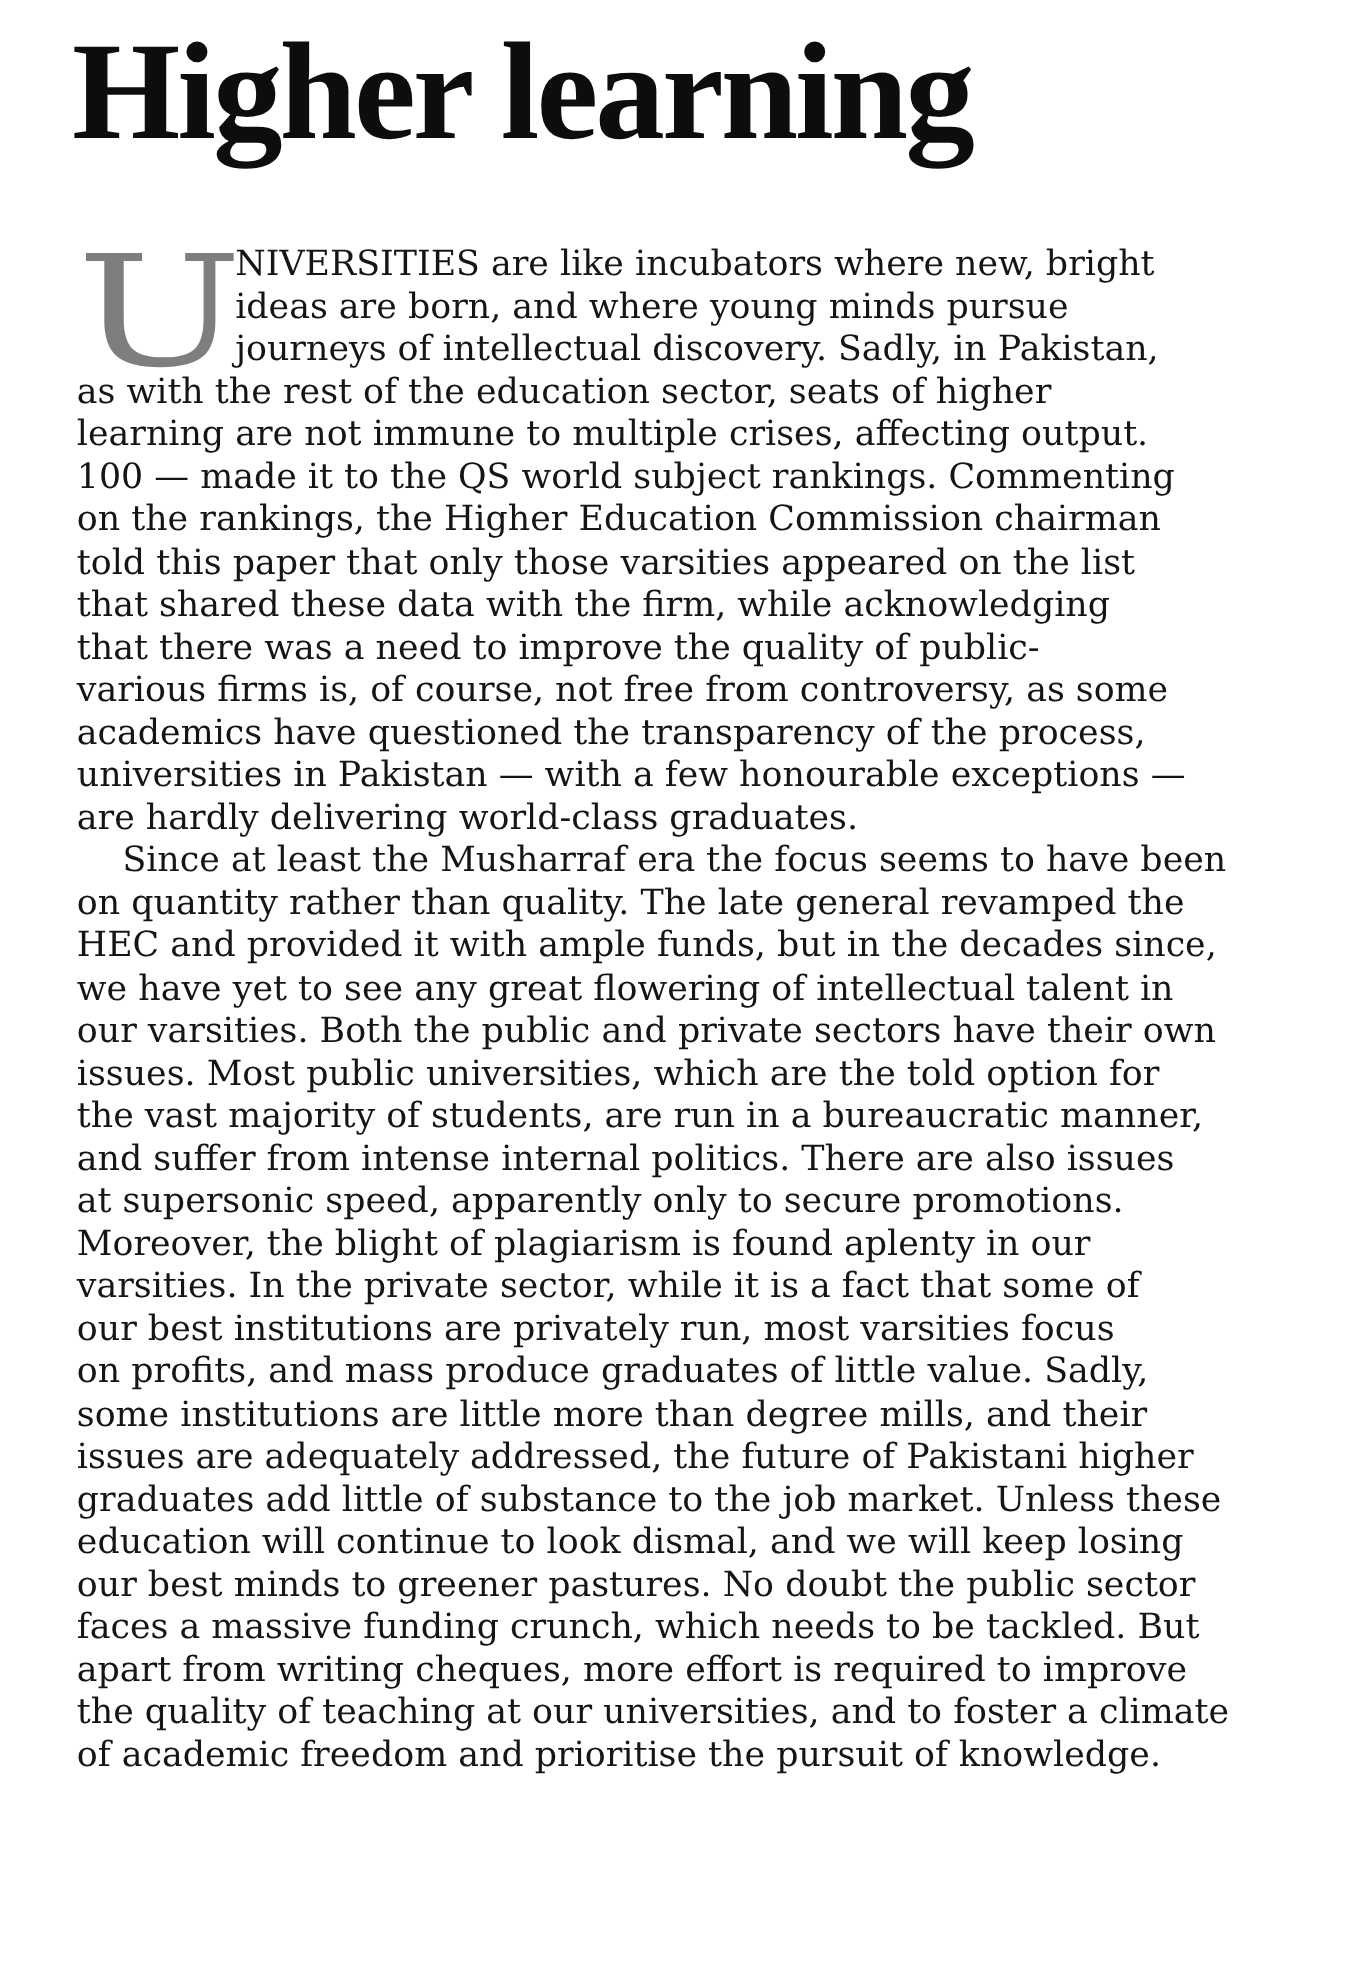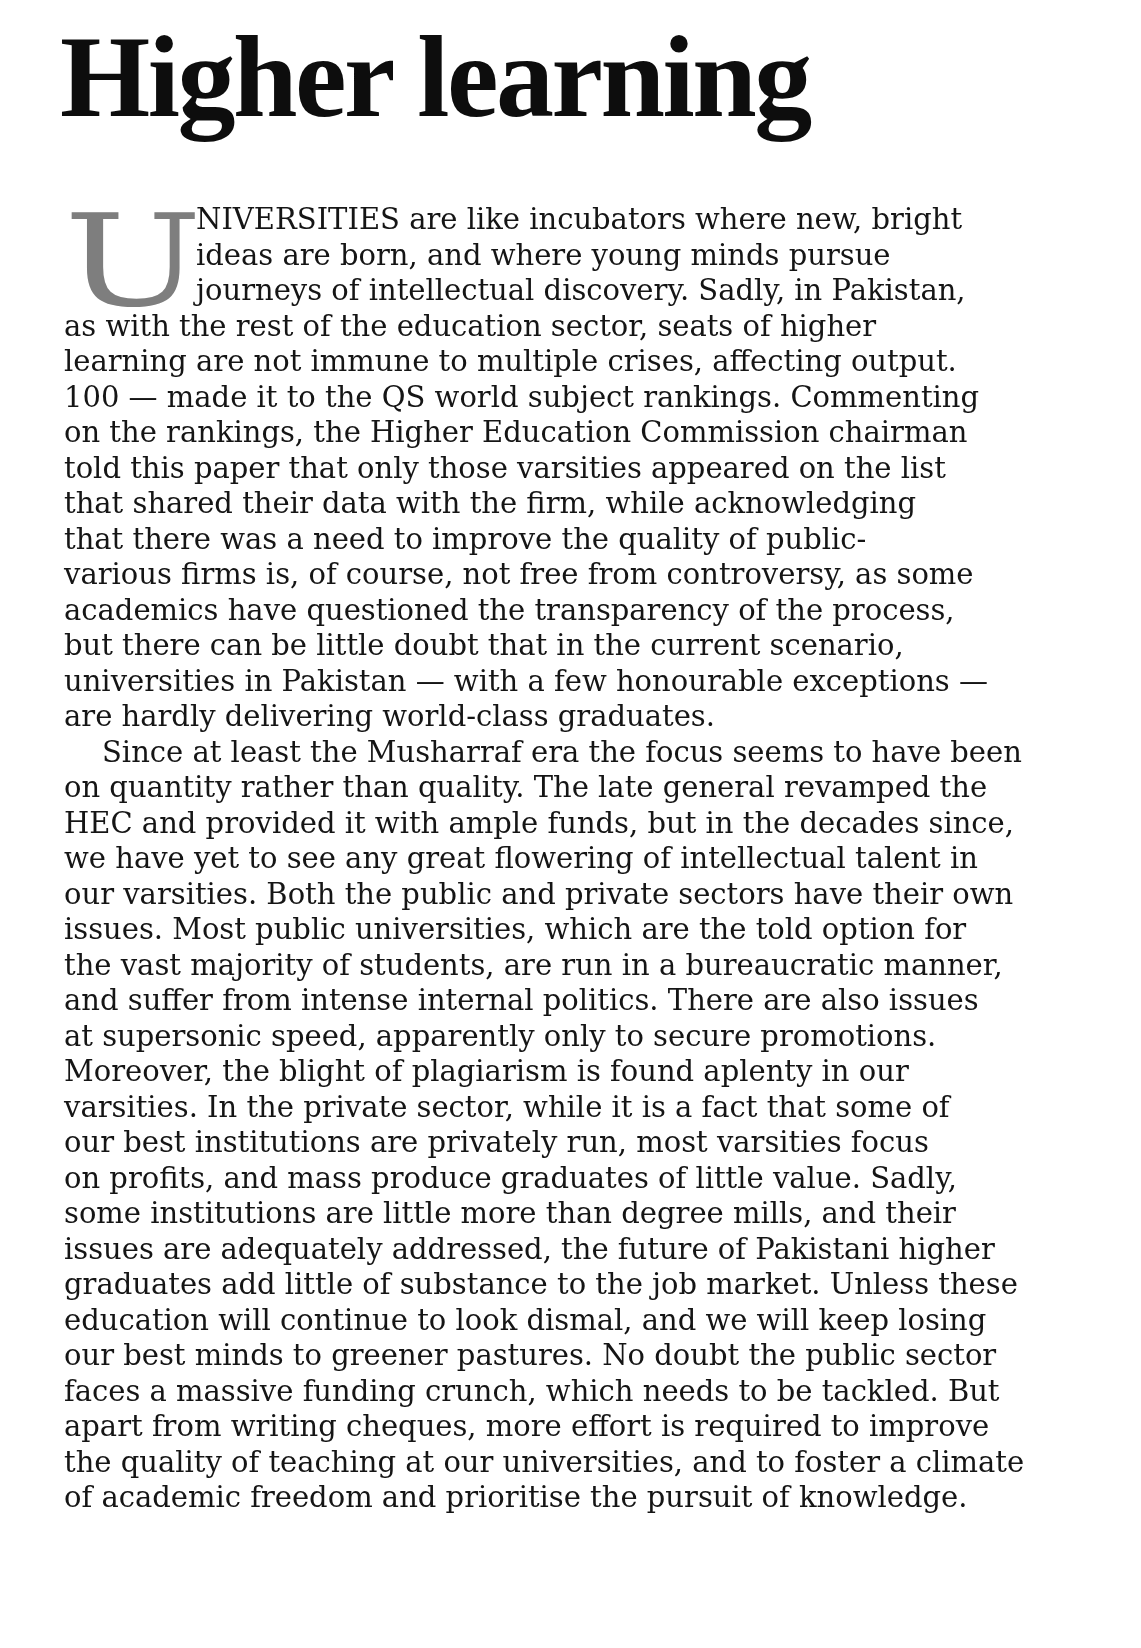--- a/index.html
+++ b/index.html
@@ -57,25 +57,24 @@
     <span class="dropcap">U</span>
     <div class="para">
         <div class="line inset">NIVERSITIES are like incubators where new, bright</div>
         <div class="line inset">ideas are born, and where young minds pursue</div>
         <div class="line inset">journeys of intellectual discovery. Sadly, in Pakistan,</div>
         <div class="line">as with the rest of the education sector, seats of higher</div>
         <div class="line">learning are not immune to multiple crises, affecting output.</div>
         <div class="line">100 — made it to the QS world subject rankings. Commenting</div>
         <div class="line">on the rankings, the Higher Education Commission chairman</div>
         <div class="line">told this paper that only those varsities appeared on the list</div>
-        <div class="line">that shared their data with the firm, while acknowledging</div>
+        <div class="line">that shared these data with the firm, while acknowledging</div>
         <div class="line">that there was a need to improve the quality of public-</div>
         <div class="line">various firms is, of course, not free from controversy, as some</div>
         <div class="line">academics have questioned the transparency of the process,</div>
-        <div class="line">but there can be little doubt that in the current scenario,</div>
         <div class="line">universities in Pakistan — with a few honourable exceptions —</div>
         <div class="line">are hardly delivering world-class graduates.</div>
       </div>
     <div class="para">
         <div class="line indent">Since at least the Musharraf era the focus seems to have been</div>
         <div class="line">on quantity rather than quality. The late general revamped the</div>
         <div class="line">HEC and provided it with ample funds, but in the decades since,</div>
         <div class="line">we have yet to see any great flowering of intellectual talent in</div>
         <div class="line">our varsities. Both the public and private sectors have their own</div>
         <div class="line">issues. Most public universities, which are the told option for</div>

